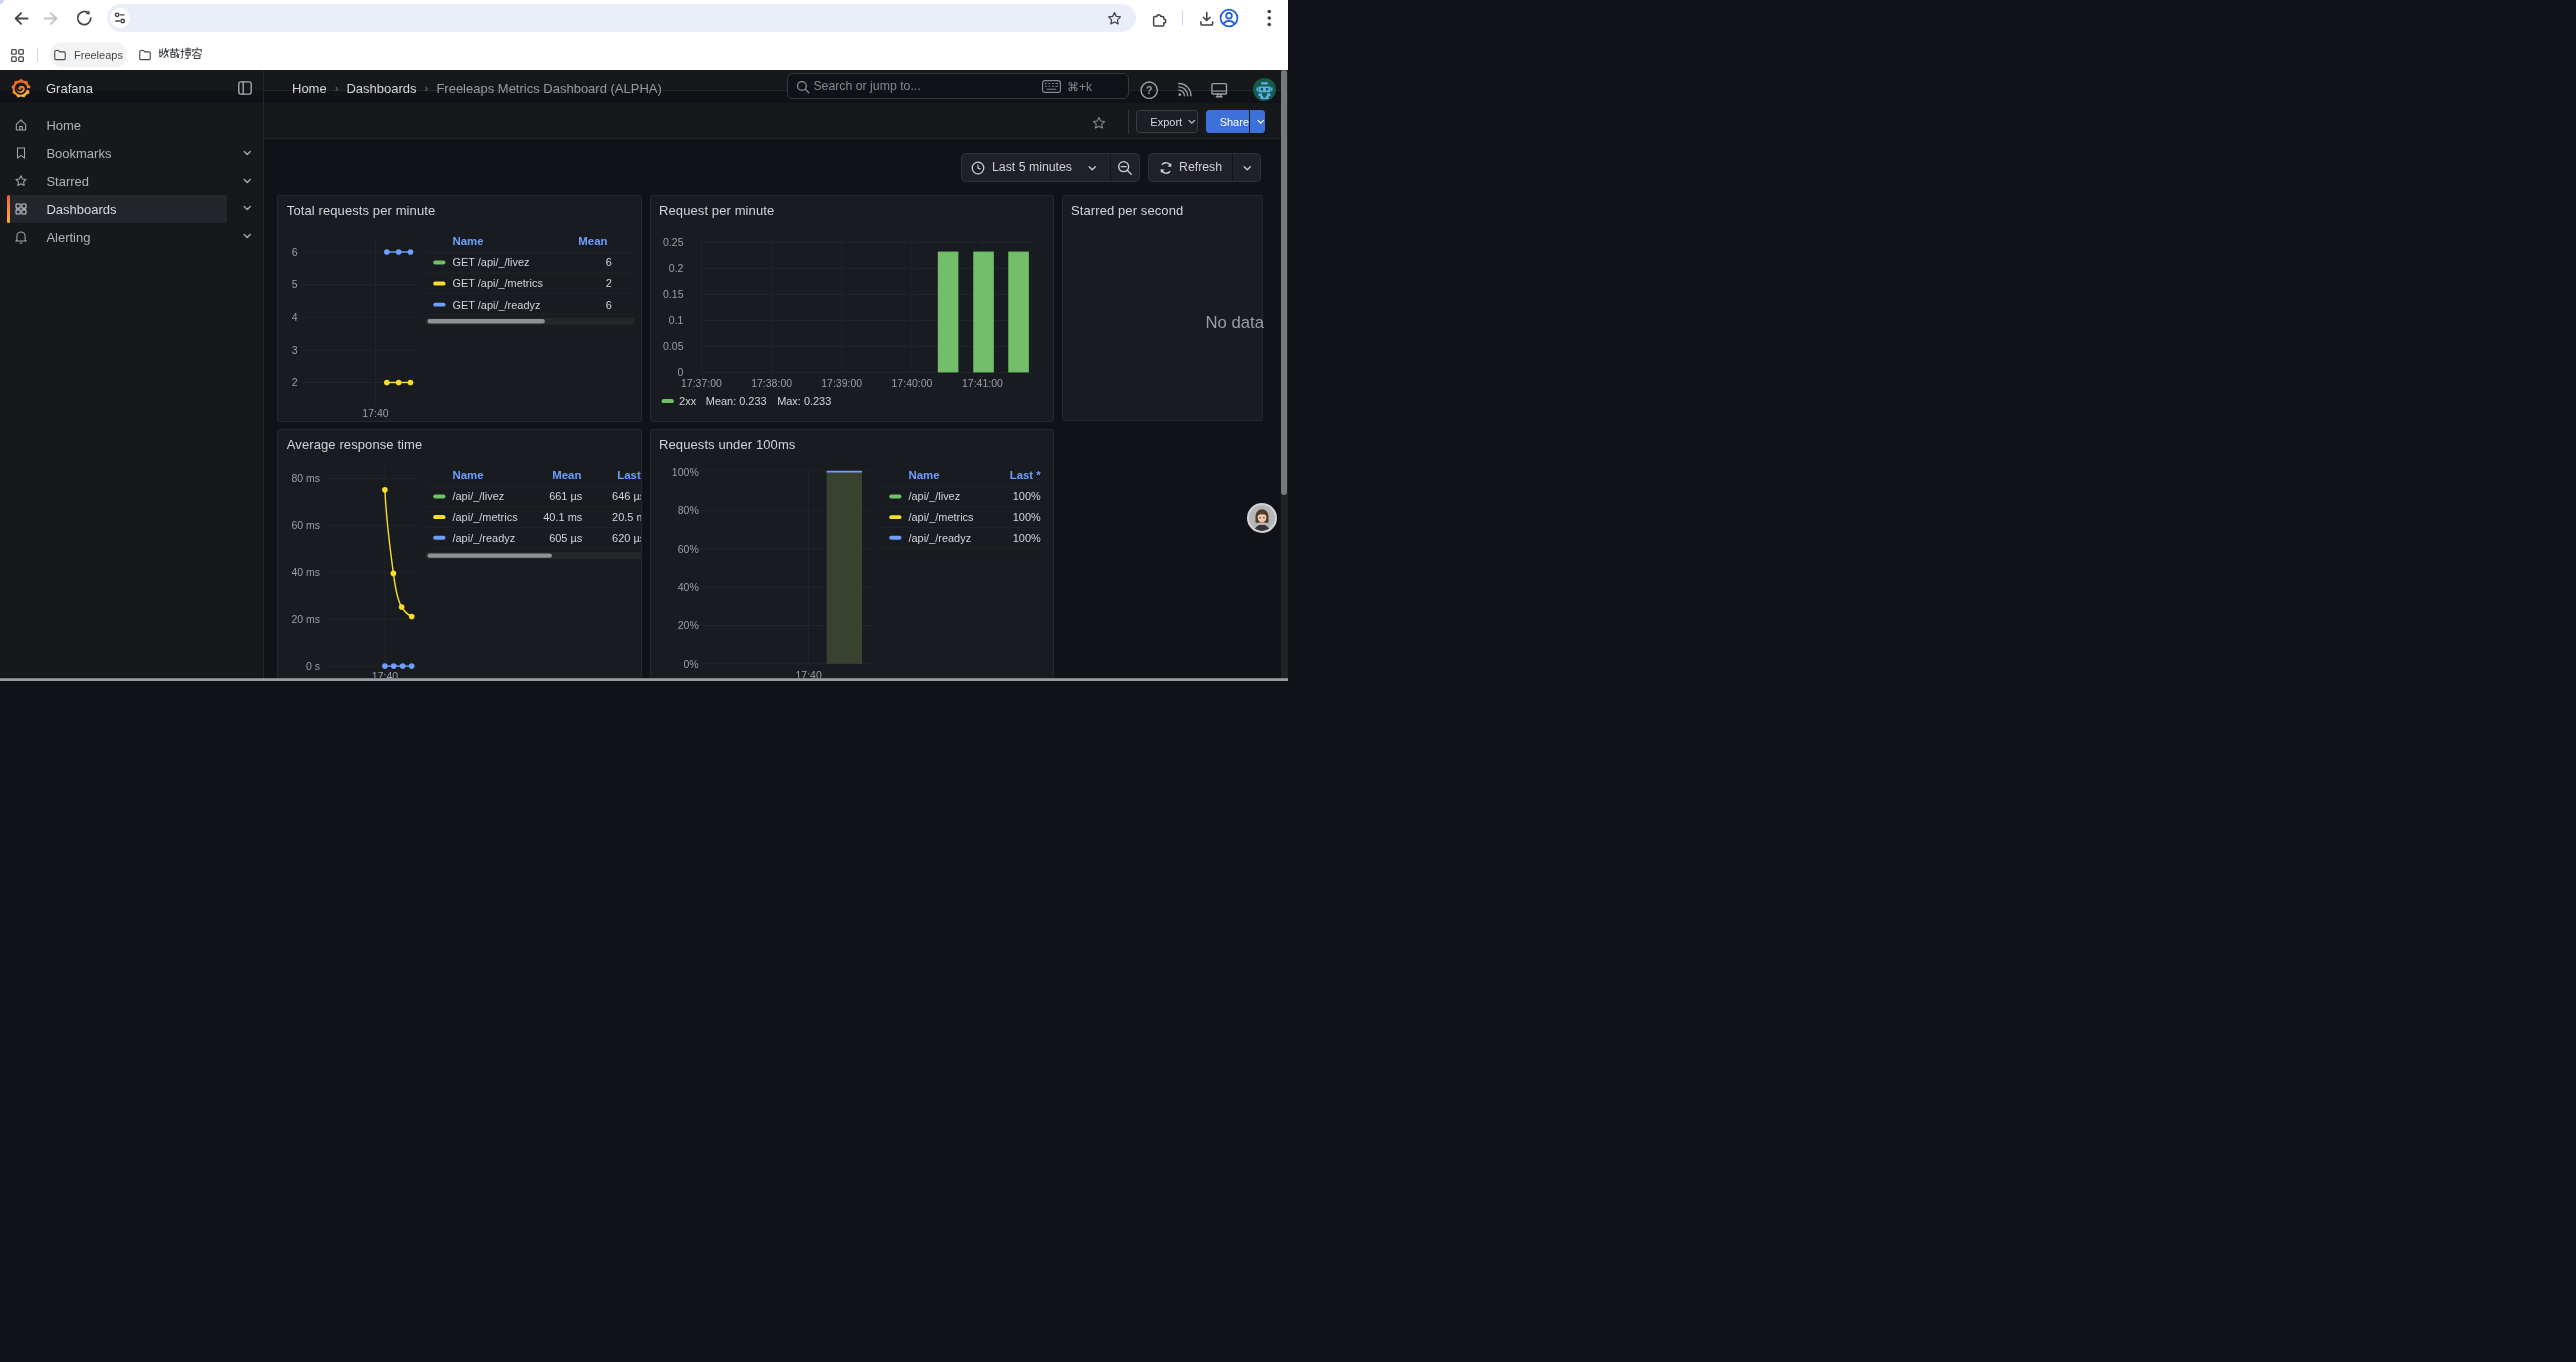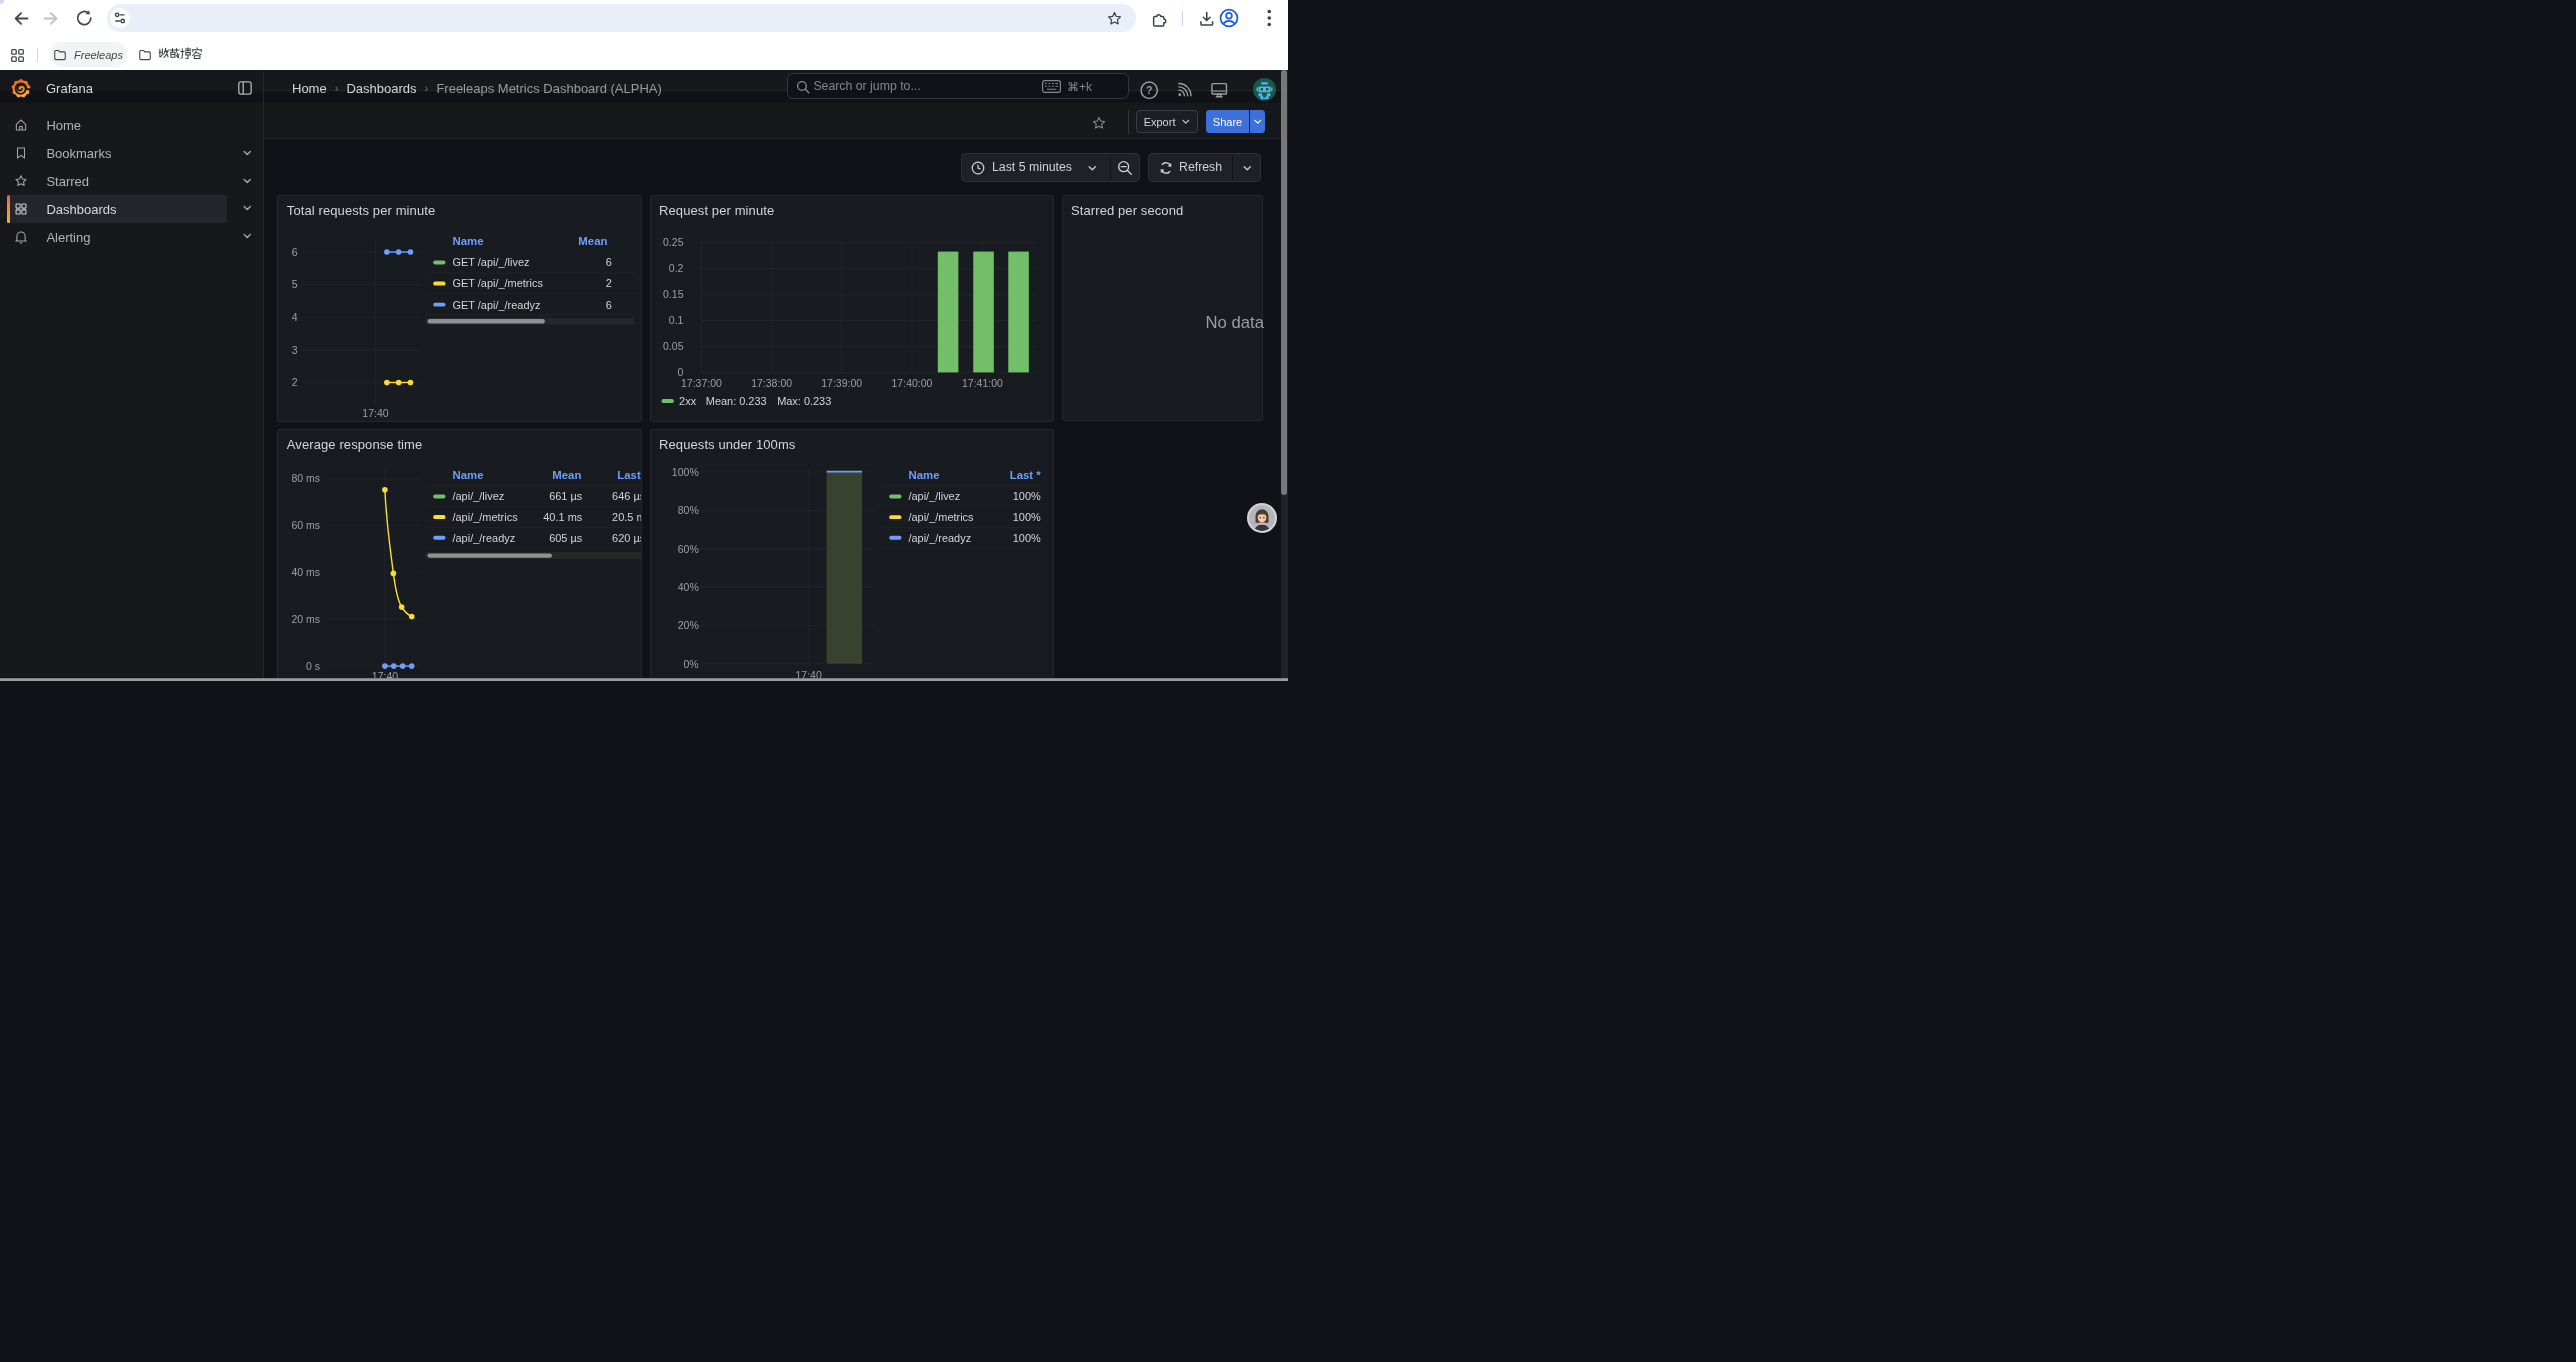--- a/index.html
+++ b/index.html
@@ -6,41 +6,41 @@
 html,body { width:1288px; height:681px; overflow:hidden; background:#111217;
   font-family:"Liberation Sans", sans-serif; }
 .abs { position:absolute; }
 
 #toolbar { position:absolute; left:0; top:0; width:1288px; height:38px; background:#ffffff; }
 #bookbar { position:absolute; left:0; top:38px; width:1288px; height:32px; background:#ffffff; }
 #urlpill { position:absolute; left:107px; top:4.4px; width:1029px; height:28px; border-radius:14px; background:#e9eef9; }
 #urltext { position:absolute; left:33px; top:0; height:28px; line-height:28px; font-size:13px; color:#202124; letter-spacing:0.1px; white-space:nowrap; }
 #sitecirc { position:absolute; left:2.6px; top:4px; width:20px; height:20px; border-radius:50%; background:#ffffff; }
 .bm-pill { position:absolute; left:50px; top:4.4px; width:77px; height:24.6px; border-radius:12.3px; background:#f2f3f5; }
-.bm-label { font-size:11px; color:#474747;font-style:italic; }
+.bm-label { font-size:11px; color:#474747; }
 
 #gf { position:absolute; left:0; top:70px; width:1288px; height:608px; background:#111217; overflow:hidden; }
 #gfheader { position:absolute; left:0; top:0; width:1288px; height:21px; background:#17181c; }
 #gfheader .hborder { position:absolute; left:263px; right:0; bottom:0; height:0.9px; background:#25262b; }
 #sidebar { position:absolute; left:0; top:33px; width:263px; height:574px; background:#17181c; }
 .vsep { position:absolute; left:263px; top:0; width:0.9px; height:608px; background:#25262b; }
 .crumb { font-size:13px; color:#d5d6db; font-weight:500; }
 .crumb.dim { color:#989aa0; }
 .csep { color:#74767c; font-size:11.4px; padding:0 8px; position:relative; top:-0.9px; }
 #searchbox { position:absolute; left:787px; top:3.1px; width:342px; height:26px; border:0.9px solid #35373d; border-radius:6px; background:#111217; }
 
 .mitem { position:absolute; left:7px; width:220px; height:28px; border-radius:1.8px; display:flex; align-items:center; }
 .mitem .mic { width:14px; height:14px; margin-left:7px; }
 .mitem .mtext { margin-left:18.4px; font-size:13px; color:#b0b2ba; }
 .mitem.sel { background:#24262c; }
 .mitem.sel .mtext { color:#d8d9de; }
 .mchev { position:absolute; left:242px; width:10.5px; height:10.5px; }
 .accent { position:absolute; left:7px; width:2.6px; border-radius:1.8px; background:linear-gradient(#f55f3c,#f8b133); }
 
-.btn { position:absolute; height:23px; border-radius:3.5px; font-size:11px; display:flex; align-items:center; justify-content:center; }
+.btn { position:absolute; height:23px; border-radius:3.5px; font-size:11px; display:flex; align-items:center; justify-content:flex-end; }
 .btn.outline { border:0.9px solid #3c3e44; color:#d5d6db; background:#1d1e24; }
 .btn.blue { background:#3d71d9; color:#ffffff; font-weight:500; }
 
 .panel { position:absolute; background:#181b1f; border:0.9px solid #25272c; border-radius:1.8px; }
 .ptitle { position:absolute; left:8.8px; top:7px; font-size:13px; font-weight:500; color:#d3d4dc; letter-spacing:0.1px; }
 .axis { fill:#9d9fa6; font-size:12px; font-family:"Liberation Sans",sans-serif; }
 .gridh { stroke:#24262b; stroke-width:1; }
 .legendhead { fill:#6e9fff; font-size:13px; font-weight:700; font-family:"Liberation Sans",sans-serif; }
 .legtext { fill:#d3d4dc; font-size:12.5px; font-family:"Liberation Sans",sans-serif; }
 .legdiv { stroke:#222428; stroke-width:1; }

